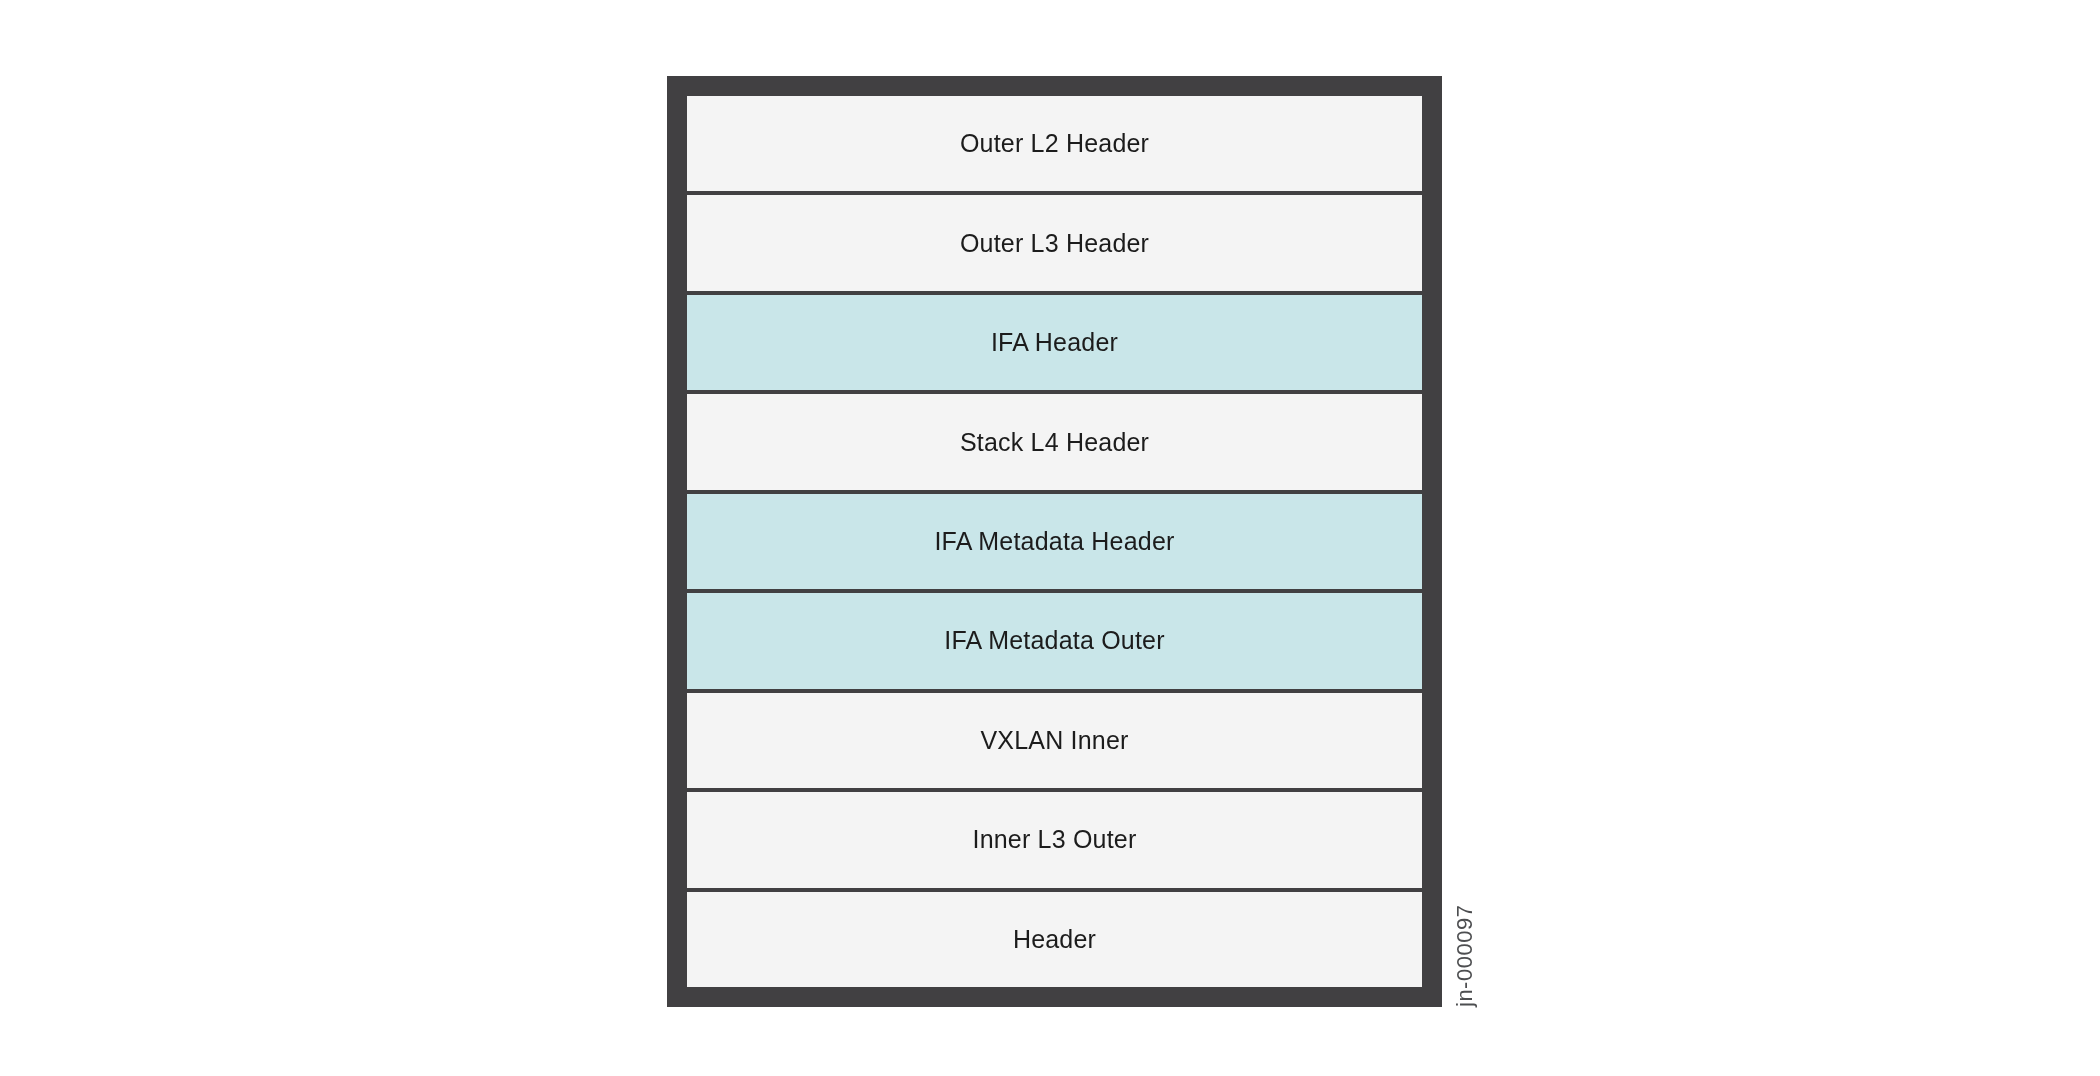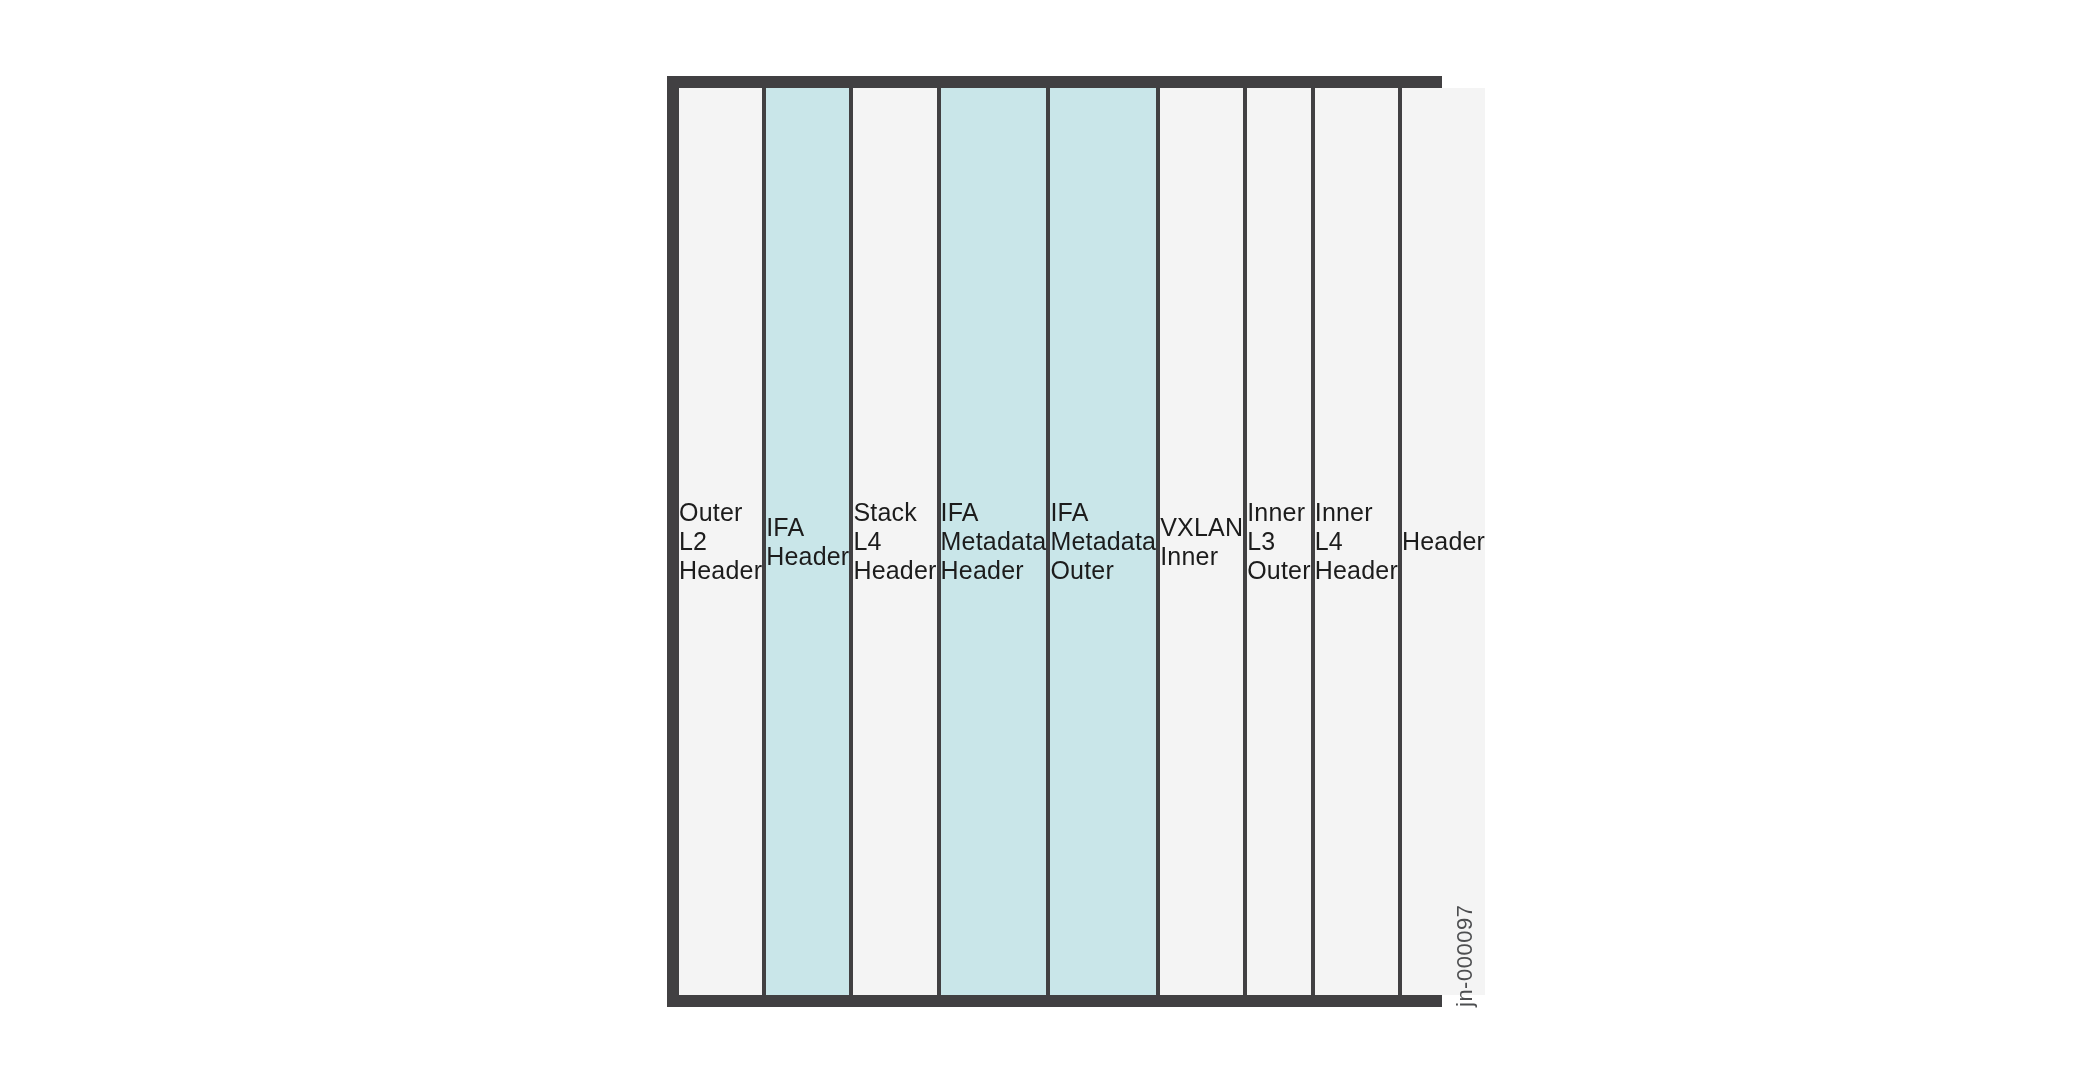--- a/index.html
+++ b/index.html
@@ -16,23 +16,23 @@
     overflow: hidden;
   }
   .stack {
     position: absolute;
     left: 667px;
     top: 76px;
     width: 775px;
     height: 931px;
     box-sizing: border-box;
     background: var(--border-color, #414042);
-    padding: 12px;
+    padding: 20px;
     display: flex;
-    flex-direction: row;
+    flex-direction: column;
     gap: 4px;
   }
   .row {
     flex: 1 1 0;
     background: var(--row-fill, #f4f4f4);
     display: flex;
     align-items: center;
     justify-content: center;
   }
   .row.highlight {
@@ -56,39 +56,39 @@
   }
 </style>
 </head>
 <body>
 
 <div class="canvas" style="--row-fill: #f4f4f4; --highlight-fill: #c9e6e9; --border-color: #414042; --label-color: #1c1c1c; --figure-id-color: #4d4e50;">
   <div class="stack" id="stack">
       <div class="row">
         <span>Outer L2 Header</span>
       </div>
+      <div class="row">
+        <span>Outer L3 Header</span>
+      </div>
       <div class="row highlight">
         <span>IFA Header</span>
       </div>
       <div class="row">
         <span>Stack L4 Header</span>
       </div>
       <div class="row highlight">
         <span>IFA Metadata Header</span>
       </div>
       <div class="row highlight">
         <span>IFA Metadata Outer</span>
       </div>
       <div class="row">
         <span>VXLAN Inner</span>
       </div>
       <div class="row">
         <span>Inner L3 Outer</span>
       </div>
       <div class="row">
-        <span>Inner L4 Header</span>
-      </div>
-      <div class="row">
         <span>Header</span>
       </div>
     </div>
   <div class="figure-id">jn-000097</div>
 </div>
 
 </body></html>

